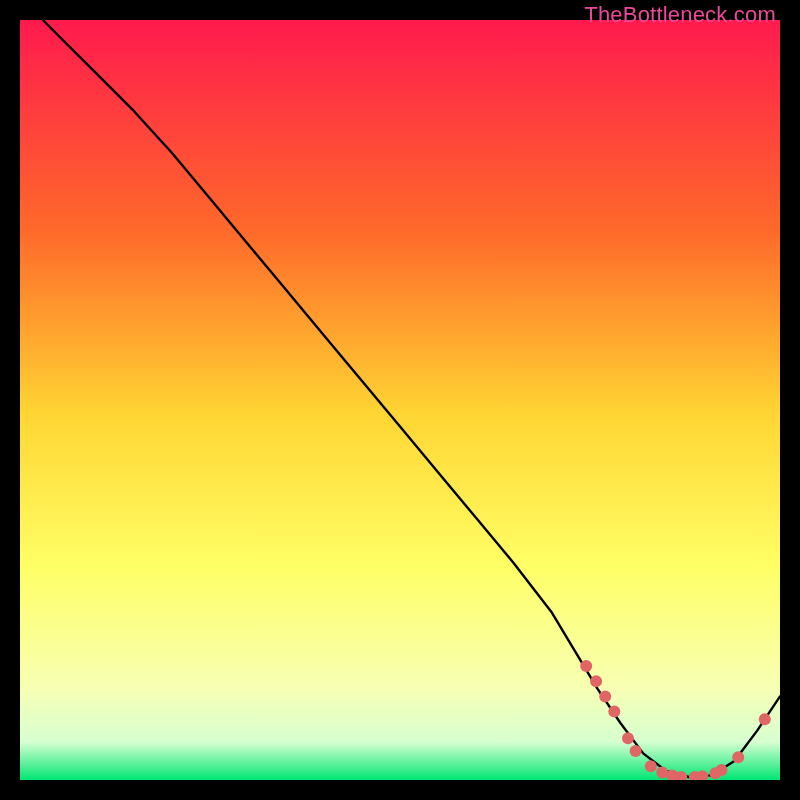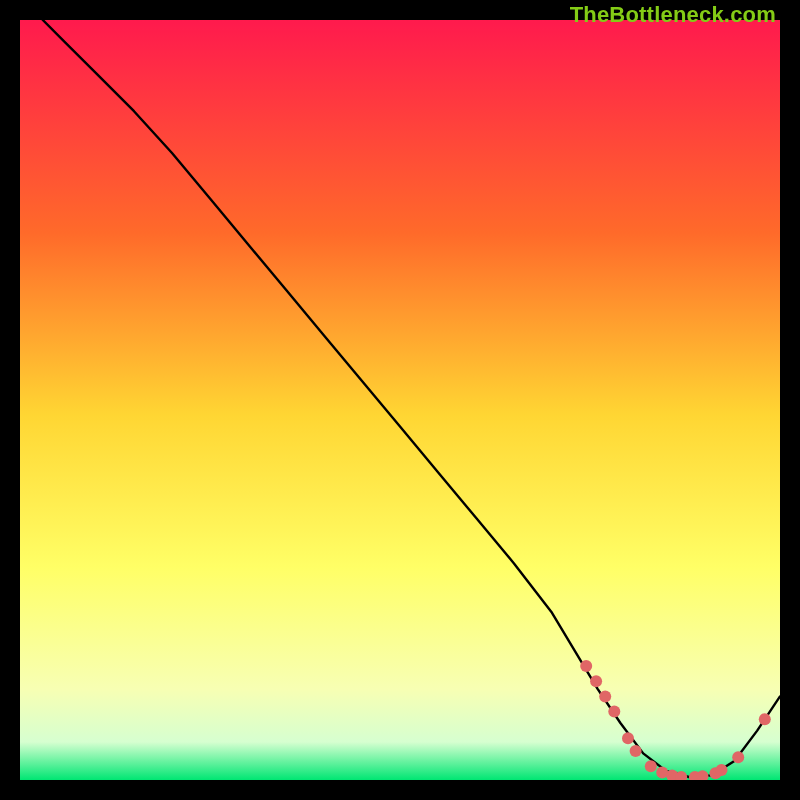--- a/index.html
+++ b/index.html
@@ -23,23 +23,23 @@
     position: absolute;
     left: 0;
     top: 0;
     width: 760px;
     height: 760px;
   }
   .watermark {
     position: absolute;
     top: 2px;
     right: 24px;
-    color: #84cc16;
+    color: #ec4899;
     font-size: 22px;
-    font-weight: 700;
+    font-weight: 400;
     letter-spacing: 0.2px;
     z-index: 10;
   }
   svg { display: block; }
 </style>
 </head>
 <body>
 
 <div class="watermark">TheBottleneck.com</div>
 

